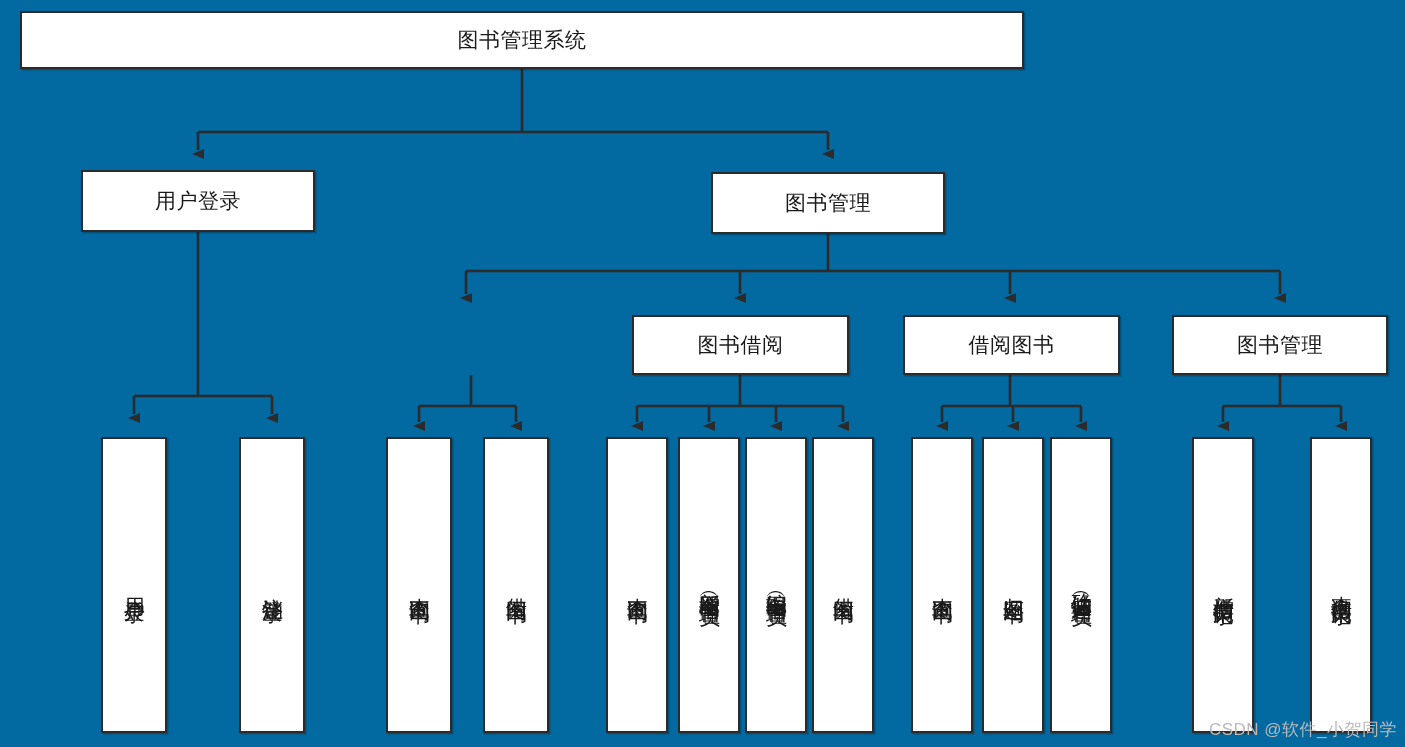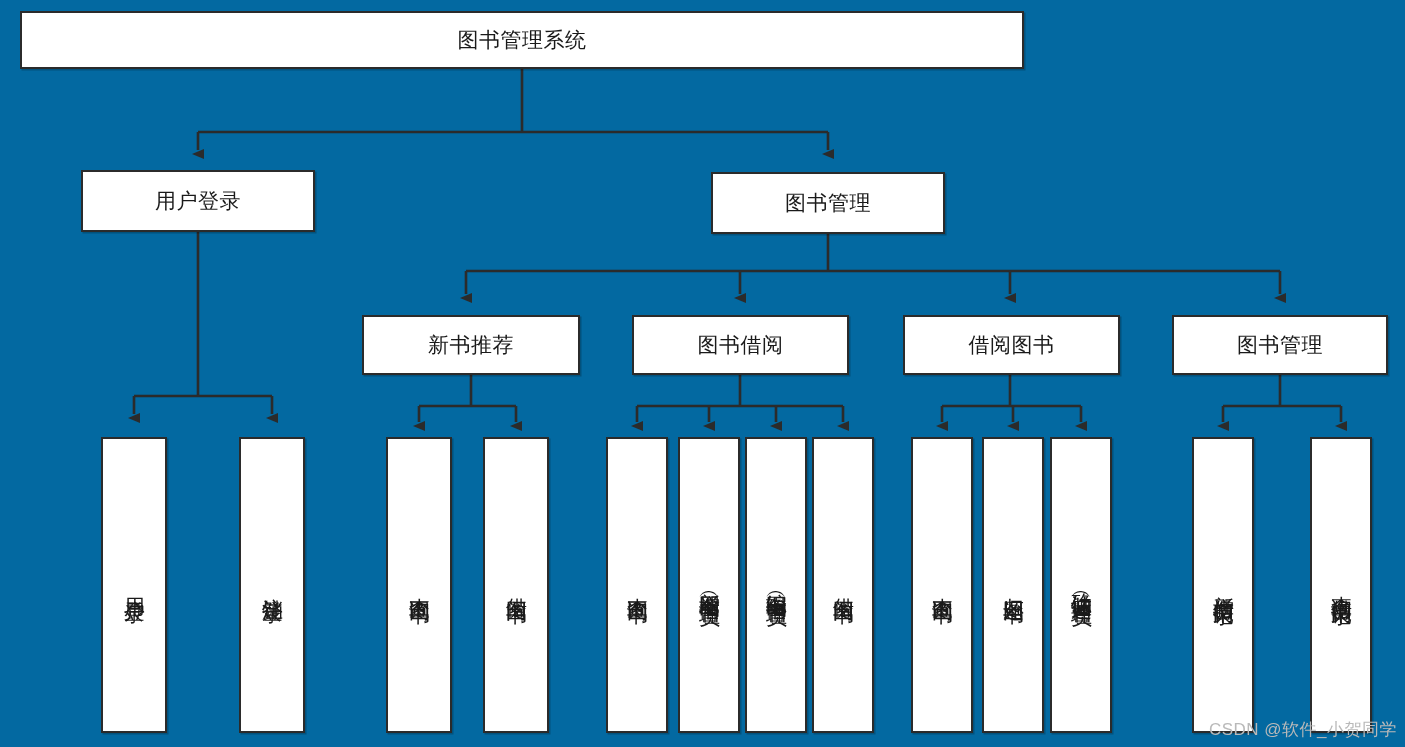--- a/index.html
+++ b/index.html
@@ -148,23 +148,20 @@
     <span class="lbl">图书管理系统</span>
   </div>
 
   <div class="node horiz" style="left:81px; top:170px; width:234px; height:62px;">
     <span class="lbl">用户登录</span>
   </div>
   <div class="node horiz" style="left:711px; top:172px; width:234px; height:62px;">
     <span class="lbl">图书管理</span>
   </div>
 
-  <div class="node horiz" style="left:362px; top:315px; width:218px; height:60px;">
-    <span class="lbl">新书推荐</span>
-  </div>
   <div class="node horiz" style="left:632px; top:315px; width:217px; height:60px;justify-content:center;">
     <span class="lbl">图书借阅</span>
   </div>
   <div class="node horiz" style="left:903px; top:315px; width:217px; height:60px;">
     <span class="lbl">借阅图书</span>
   </div>
   <div class="node horiz" style="left:1172px; top:315px; width:216px; height:60px;">
     <span class="lbl">图书管理</span>
   </div>
 

